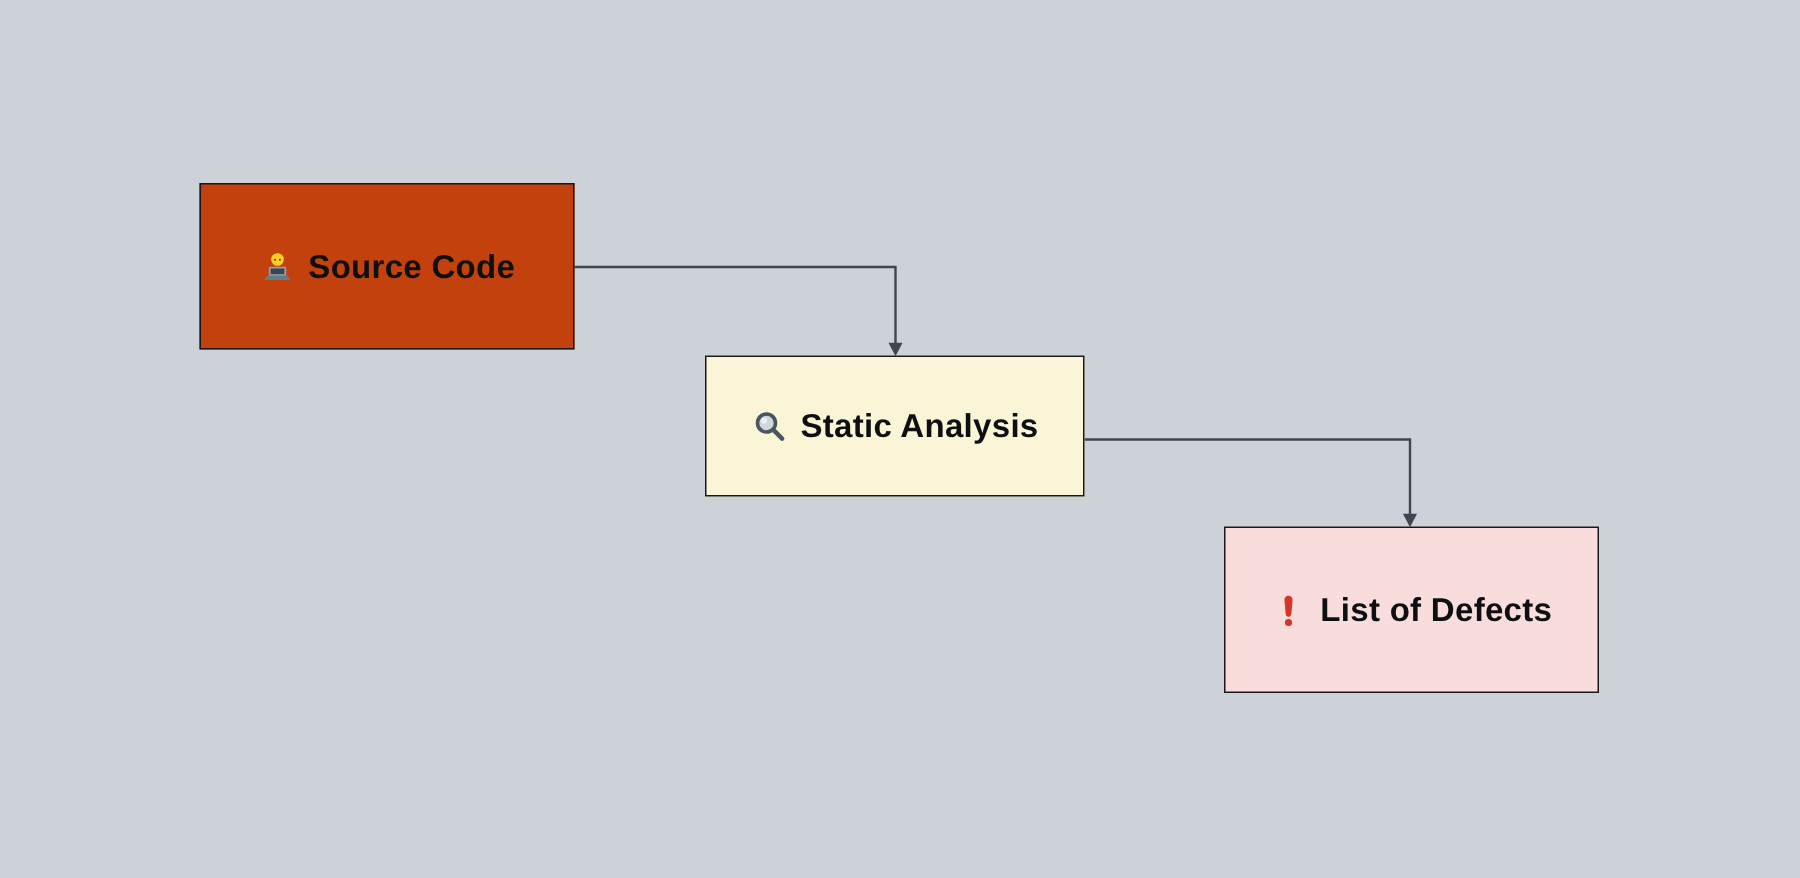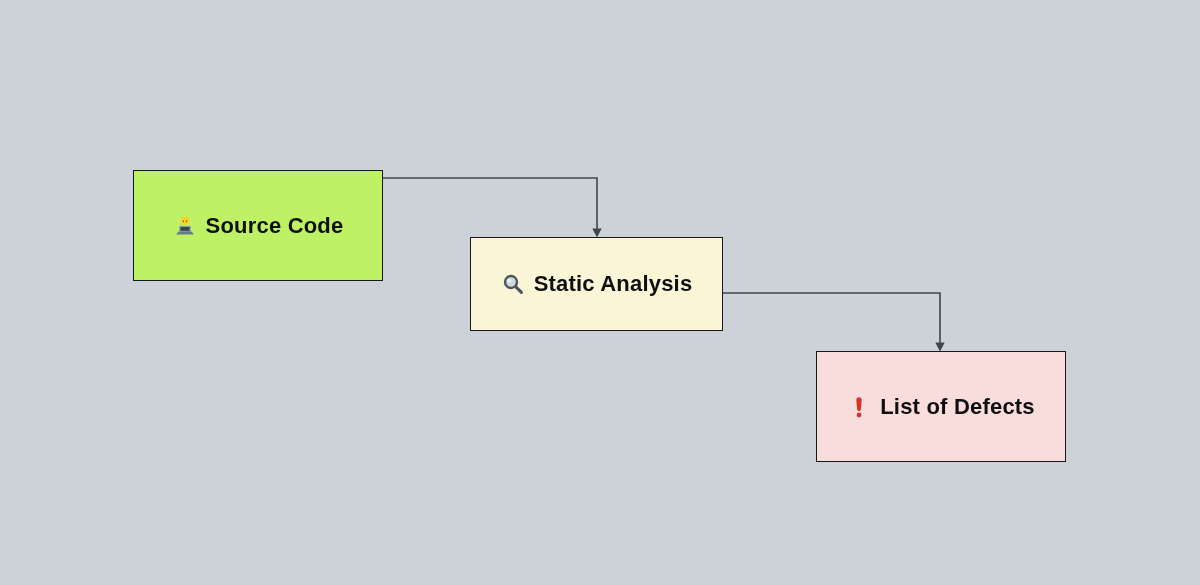--- a/index.html
+++ b/index.html
@@ -55,21 +55,21 @@
     <g fill="none" stroke-width="1.6" stroke="#3f464e">
       <path d="M 383 178 H 597 V 229"></path>
       <path d="M 723 293 H 940 V 343"></path>
     </g>
     <g stroke="none" fill="#3f464e">
       <polygon points="597,237.5 592.3,228.5 601.7,228.5"></polygon>
       <polygon points="940,351.5 935.3,342.5 944.7,342.5"></polygon>
     </g>
   </svg>
 
-  <div class="node" id="node-source-code" style="background-color: #bef264; margin-top: 48px;">
+  <div class="node" id="node-source-code" style="background-color: #c2410c;">
     <span class="icon">
       <svg width="24" height="24" viewBox="0 0 24 24">
         <path d="M7.6 6.2 a4.6 4.6 0 0 1 8.8 0 z" fill="#ef9d10"></path>
         <circle cx="12" cy="7" r="4.2" fill="#ffd021"></circle>
         <circle cx="10.4" cy="7.2" r="0.7" fill="#5d4037"></circle>
         <circle cx="13.6" cy="7.2" r="0.7" fill="#5d4037"></circle>
         <rect x="6.2" y="11.8" width="11.6" height="6.2" rx="0.8" fill="#90a4ae"></rect>
         <rect x="7.4" y="13" width="9.2" height="3.8" fill="#37474f"></rect>
         <path d="M3.2 20.6 L20.8 20.6 L18.6 17.6 L5.4 17.6 Z" fill="#607d8b"></path>
       </svg>

